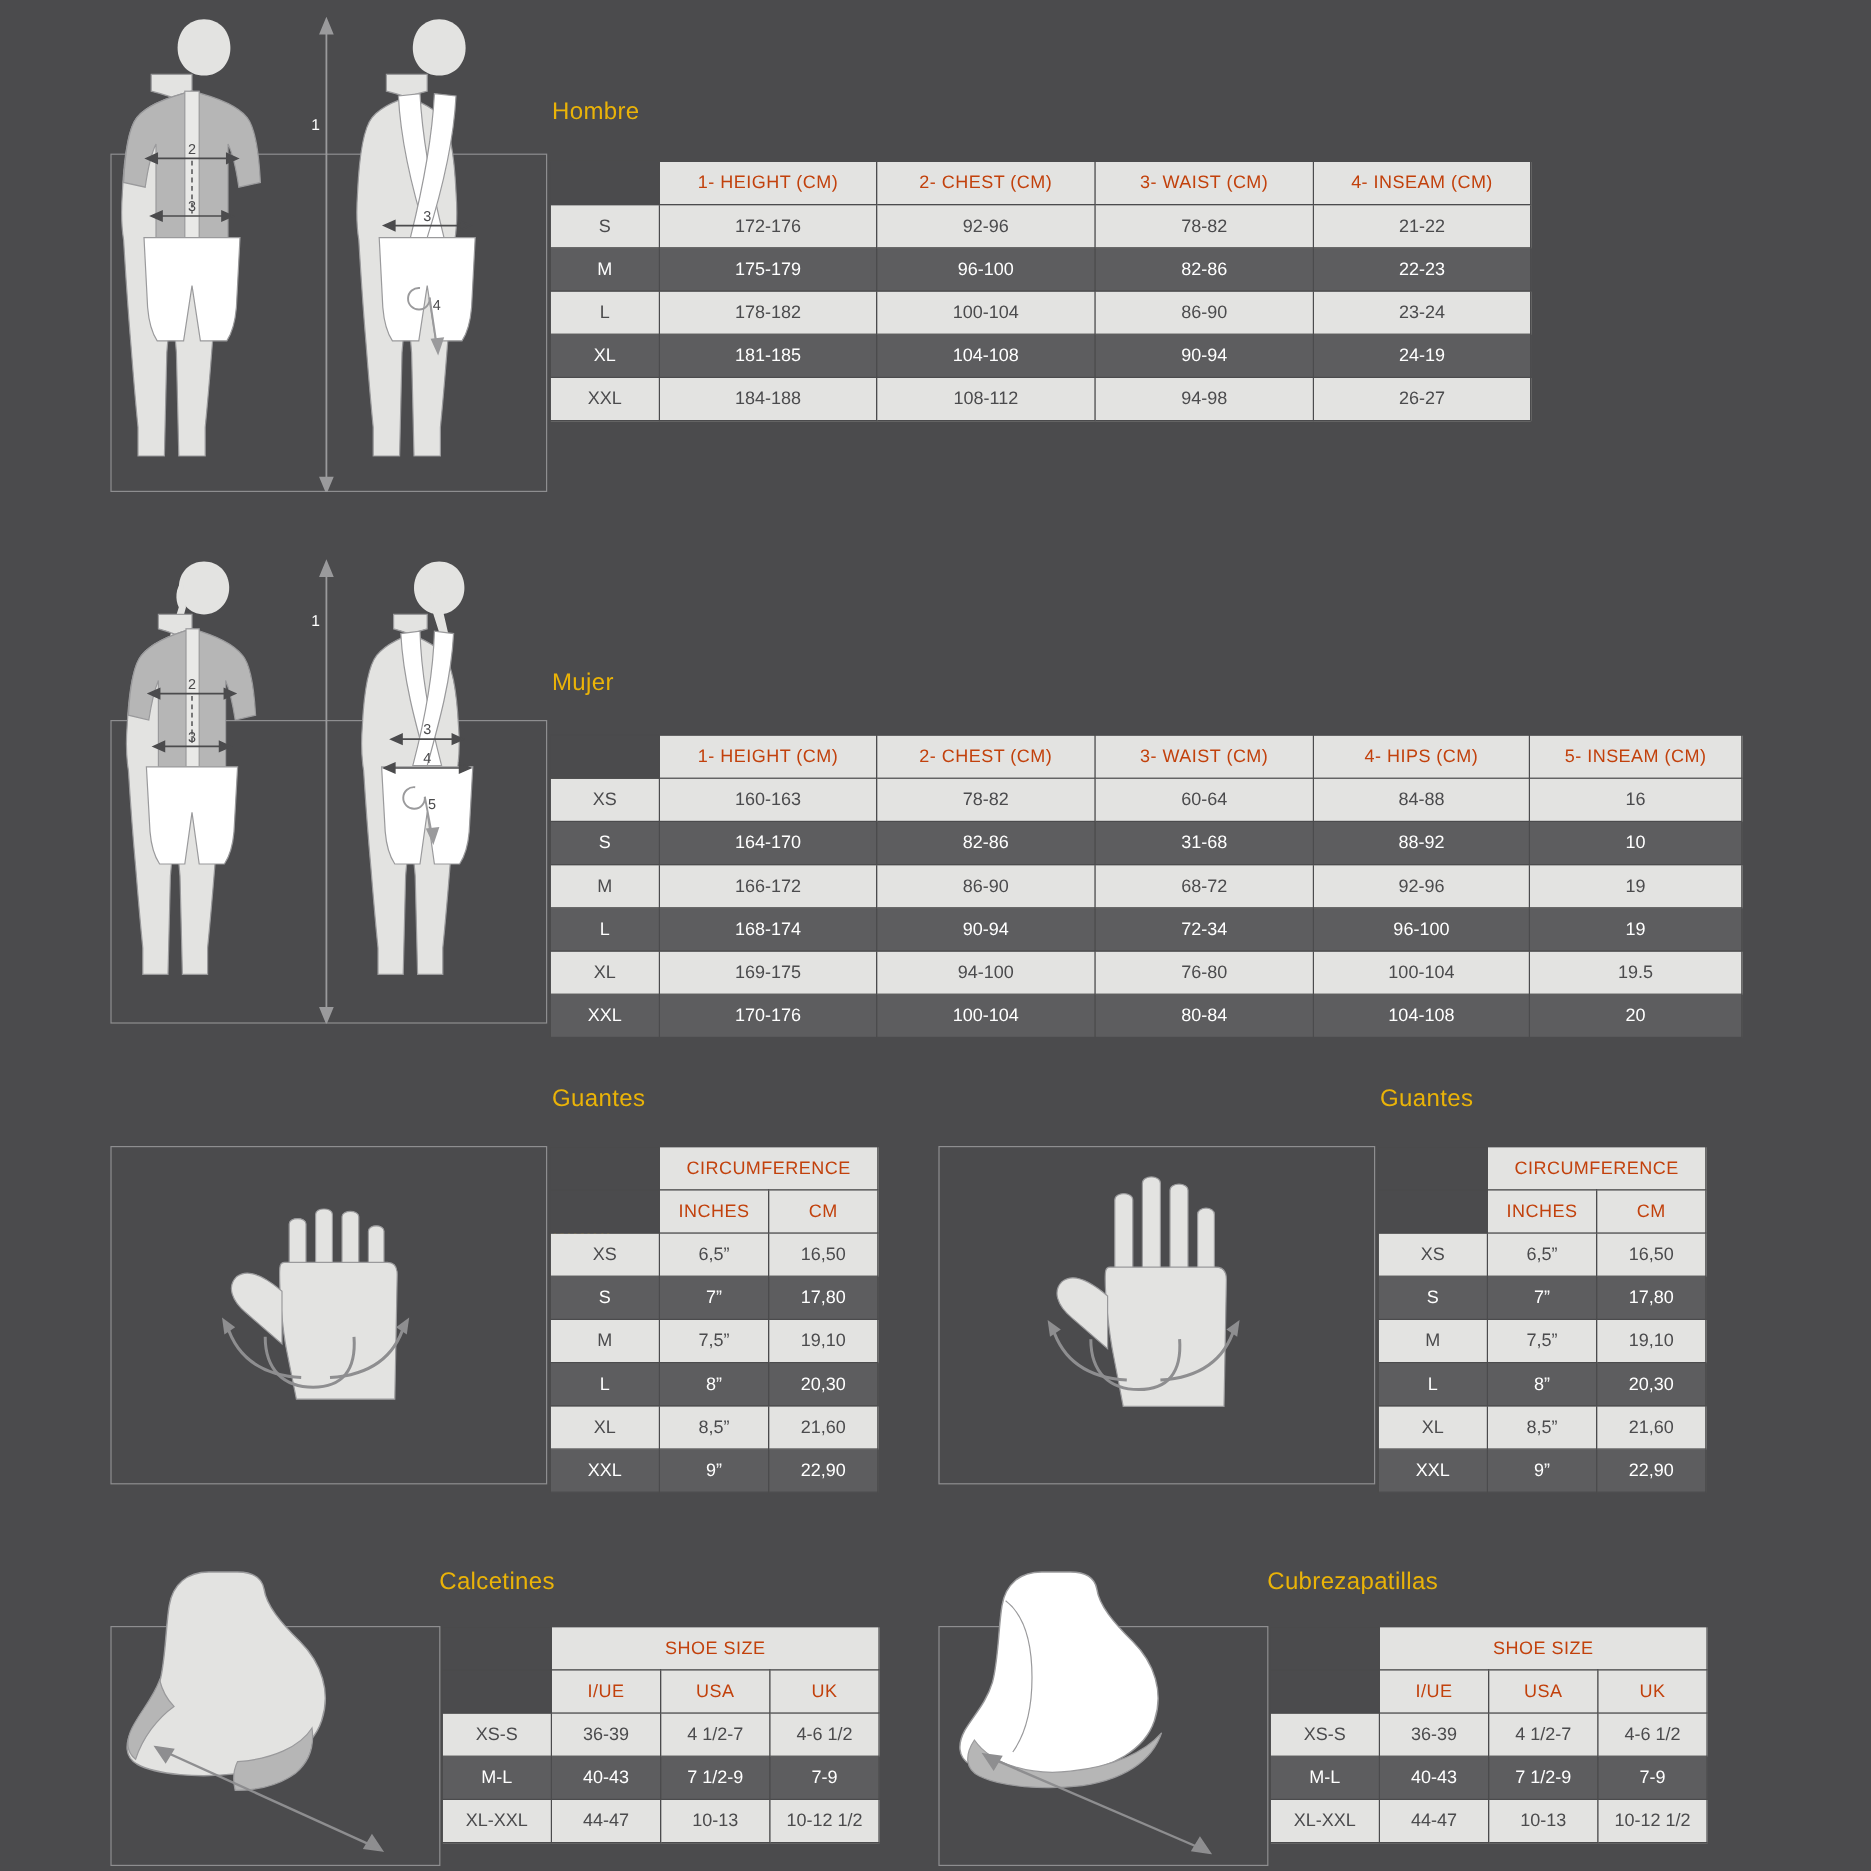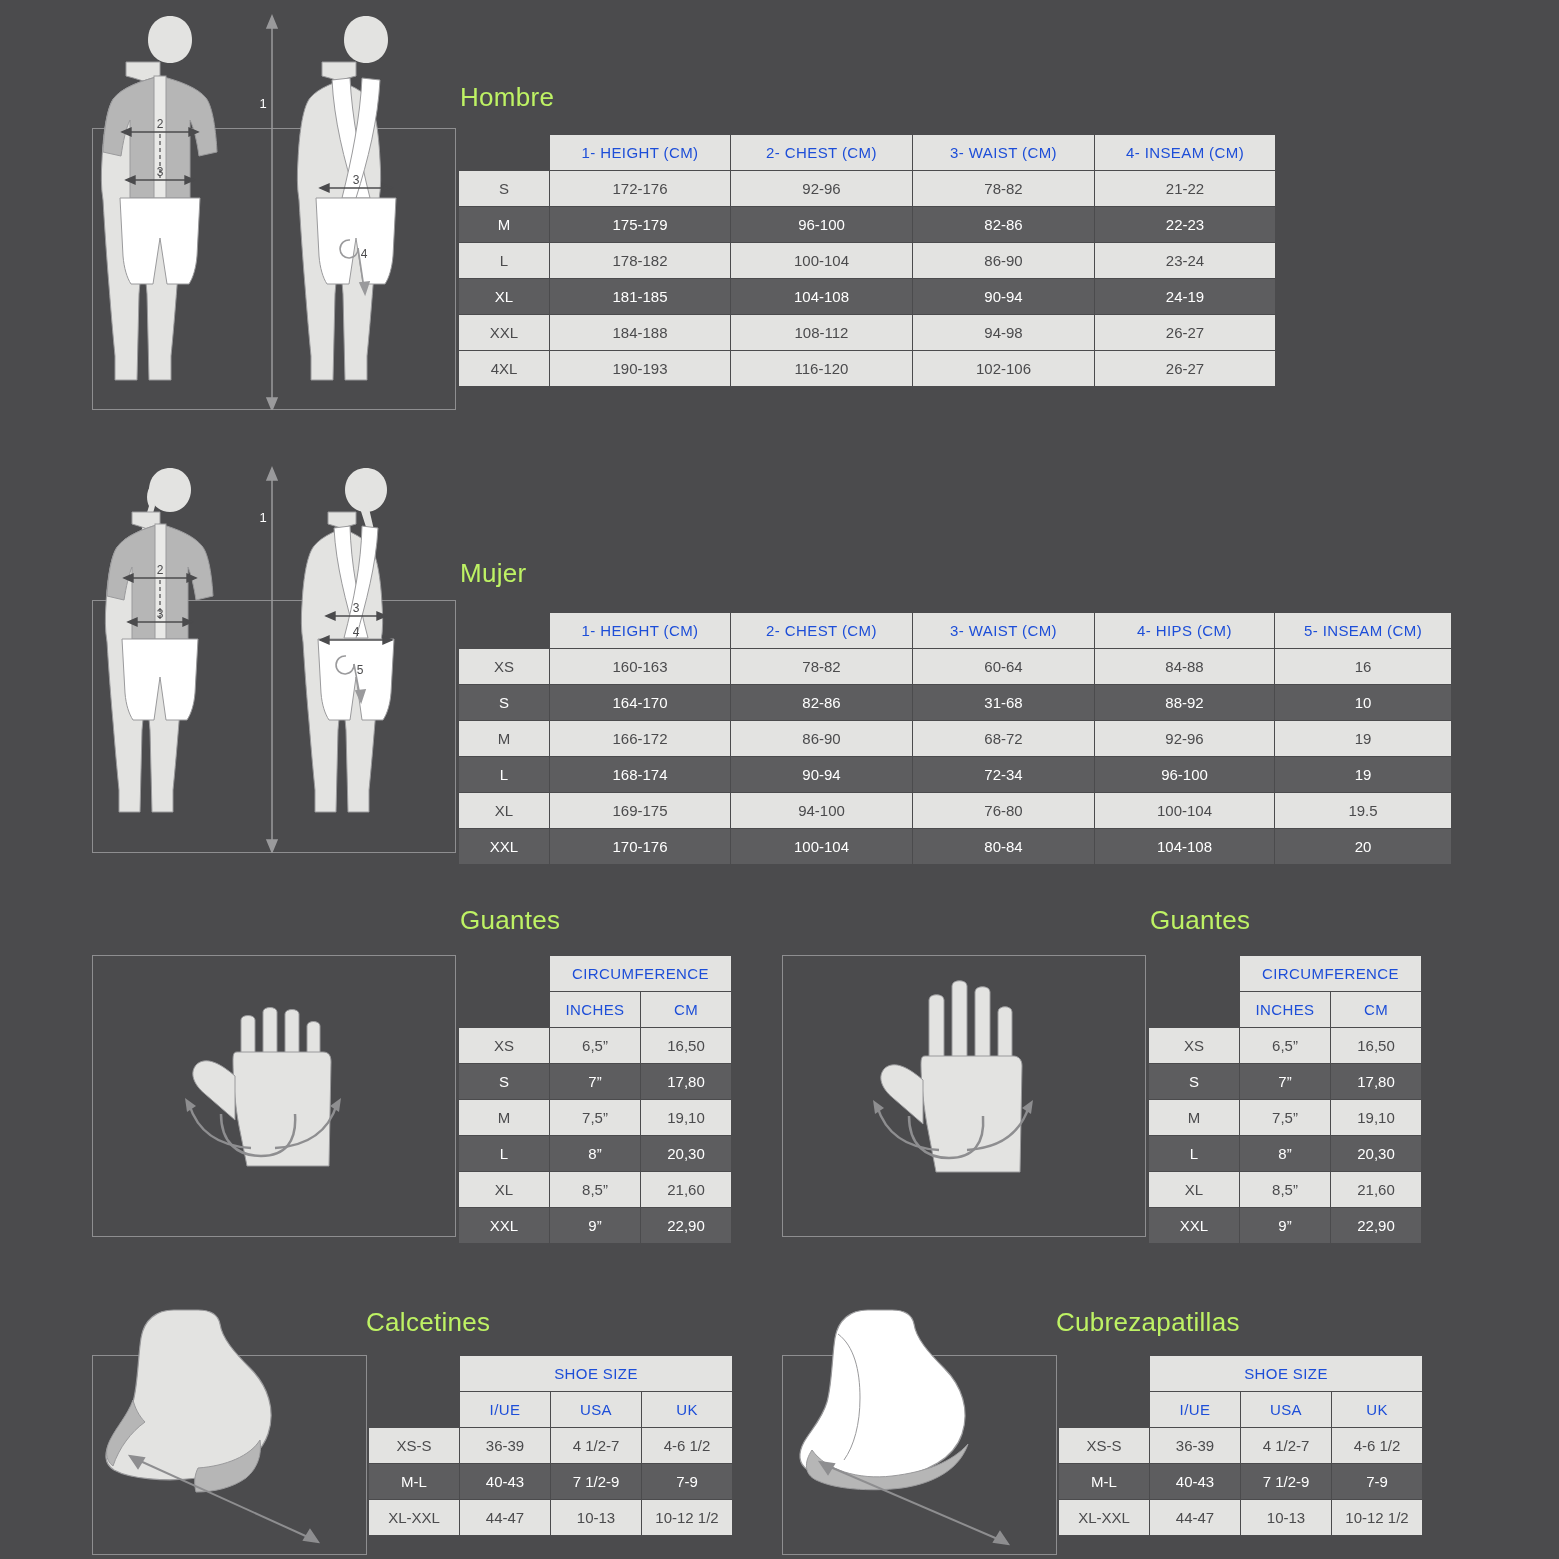--- a/index.html
+++ b/index.html
@@ -9,43 +9,43 @@
   }
   body {
     width: 1559px;
     height: 1559px;
     font-family: "Liberation Sans", sans-serif;
     color: #ffffff;
     overflow: hidden;
     position: relative;
   }
   .section-title {
-    font-size: 26px;
+    font-size: 20px;
     font-weight: normal;
     letter-spacing: 0.3px;
-    color: #bef264;
+    color: #eab308;
   }
 
   
   table.sz {
     border-collapse: collapse;
     table-layout: fixed;
   }
   table.sz th, table.sz td {
     font-size: 15px;
     text-align: center;
     padding: 0;
     height: 35px;
     border: 1px solid #4b4b4d;
     font-weight: normal;
     white-space: nowrap;
   }
   th.hdr {
     background: #e3e3e1;
-    color: #1d4ed8;
+    color: #c2410c;
     font-weight: bold;
     font-size: 14.5px;
     letter-spacing: 0.4px;
   }
   th.blank {
     background: #4b4b4d;
     border-color: #4b4b4d;
   }
   td.lightrow, th.lightrow {
     background: #e3e3e1;
@@ -188,27 +188,20 @@
         <td class="darkrow">181-185</td>
         <td class="darkrow">104-108</td>
         <td class="darkrow">90-94</td>
         <td class="darkrow">24-19</td>
       </tr>
       <tr>
         <th class="lightrow sizecell">XXL</th>
         <td class="lightrow">184-188</td>
         <td class="lightrow">108-112</td>
         <td class="lightrow">94-98</td>
-        <td class="lightrow">26-27</td>
-      </tr>
-      <tr>
-        <th class="lightrow sizecell">4XL</th>
-        <td class="lightrow">190-193</td>
-        <td class="lightrow">116-120</td>
-        <td class="lightrow">102-106</td>
         <td class="lightrow">26-27</td>
       </tr>
     </tbody>
   </table>
 </div>
 
 <div class="abs" style="left:0;top:455px;width:1559px;height:410px;">
 
   <div class="figbox abs" style="left:92px;top:145px;width:364px;height:253px;"></div>
 

